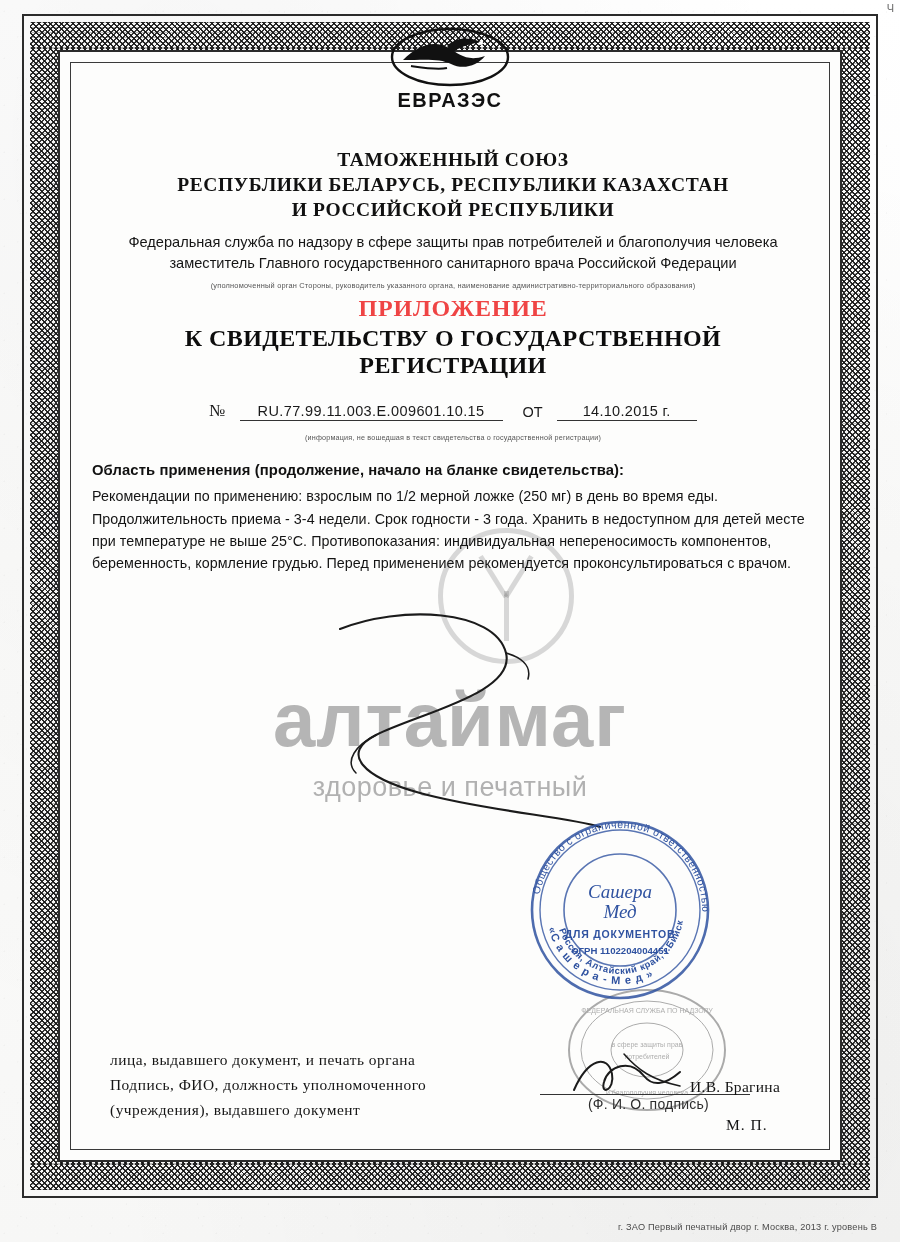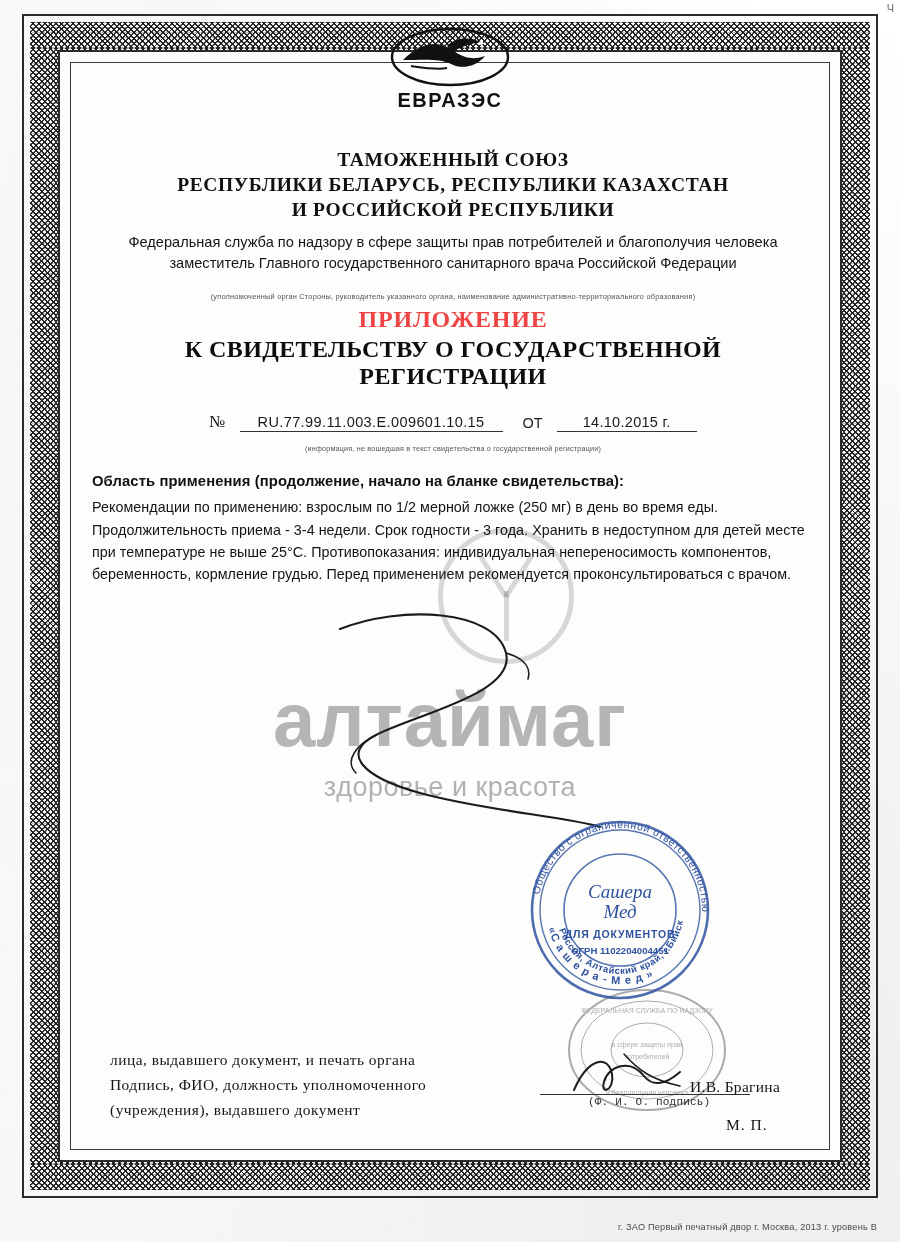--- a/index.html
+++ b/index.html
@@ -168,21 +168,21 @@
     font-family: "Liberation Sans", sans-serif;
     font-size: 14.6px;
     line-height: 1.42;
     color: #151515;
     margin-top: 9px;
   }
   .tiny-note {
     font-size: 7.4px;
     color: #555;
     letter-spacing: .2px;
-    margin-top: 19px;
+    margin-top: 8px;
     text-align: center;
   }
   .appendix {
     font-family: "Liberation Serif", serif;
     font-weight: 700;
     font-size: 24px;
     letter-spacing: .8px;
     margin-top: 5px;
     color: #ef4444;
   }
@@ -280,22 +280,22 @@
   .sig-line {
     position: absolute;
     left: 540px; top: 1094px;
     width: 210px;
     border-bottom: 1px solid #333;
     z-index: 6;
   }
   .sig-fio-caption {
     position: absolute;
     left: 588px; top: 1096px;
-    font-family: Liberation Mono, monospace;
-    font-size: 11px;
+    font-family: Liberation Sans, sans-serif;
+    font-size: 14px;
     color: #2d2d2d;
     z-index: 6;
     letter-spacing: .2px;
   }
   .sig-name {
     position: absolute;
     left: 690px; top: 1078px;
     font-family: "Liberation Serif", serif;
     font-size: 15.5px;
     color: #141414;
@@ -340,21 +340,21 @@
 
   <div class="frame-outer"></div>
   <div class="frame-band"></div>
   <div class="frame-knockout"></div>
   <div class="frame-inner-line"></div>
 
   <div class="wm-circle">
     <div class="wm-stem"></div>
   </div>
   <div class="wm-title">алтаймаг</div>
-  <div class="wm-sub">здоровье и красота</div>
+  <div class="wm-sub">здоровье и печатный</div>
 
   <div class="emblem">
     <svg class="emblem-bird" width="122" height="62" viewBox="0 0 122 62">
       <ellipse cx="61" cy="31" rx="58" ry="28" fill="none" stroke="#111" stroke-width="2.4"></ellipse>
       <path d="M14 34 C30 18, 46 14, 60 22 C70 28, 78 36, 96 30 C88 40, 74 44, 62 38 C50 32, 34 34, 14 34 Z" fill="#111"></path>
       <path d="M58 20 C66 12, 78 10, 92 16 C82 18, 72 20, 64 26 Z" fill="#111"></path>
       <circle cx="92" cy="17" r="2.1" fill="#fff"></circle>
       <path d="M22 40 C36 42, 48 44, 58 42" stroke="#111" stroke-width="2" fill="none"></path>
     </svg>
     <div class="emblem-text">ЕВРАЗЭС</div>

